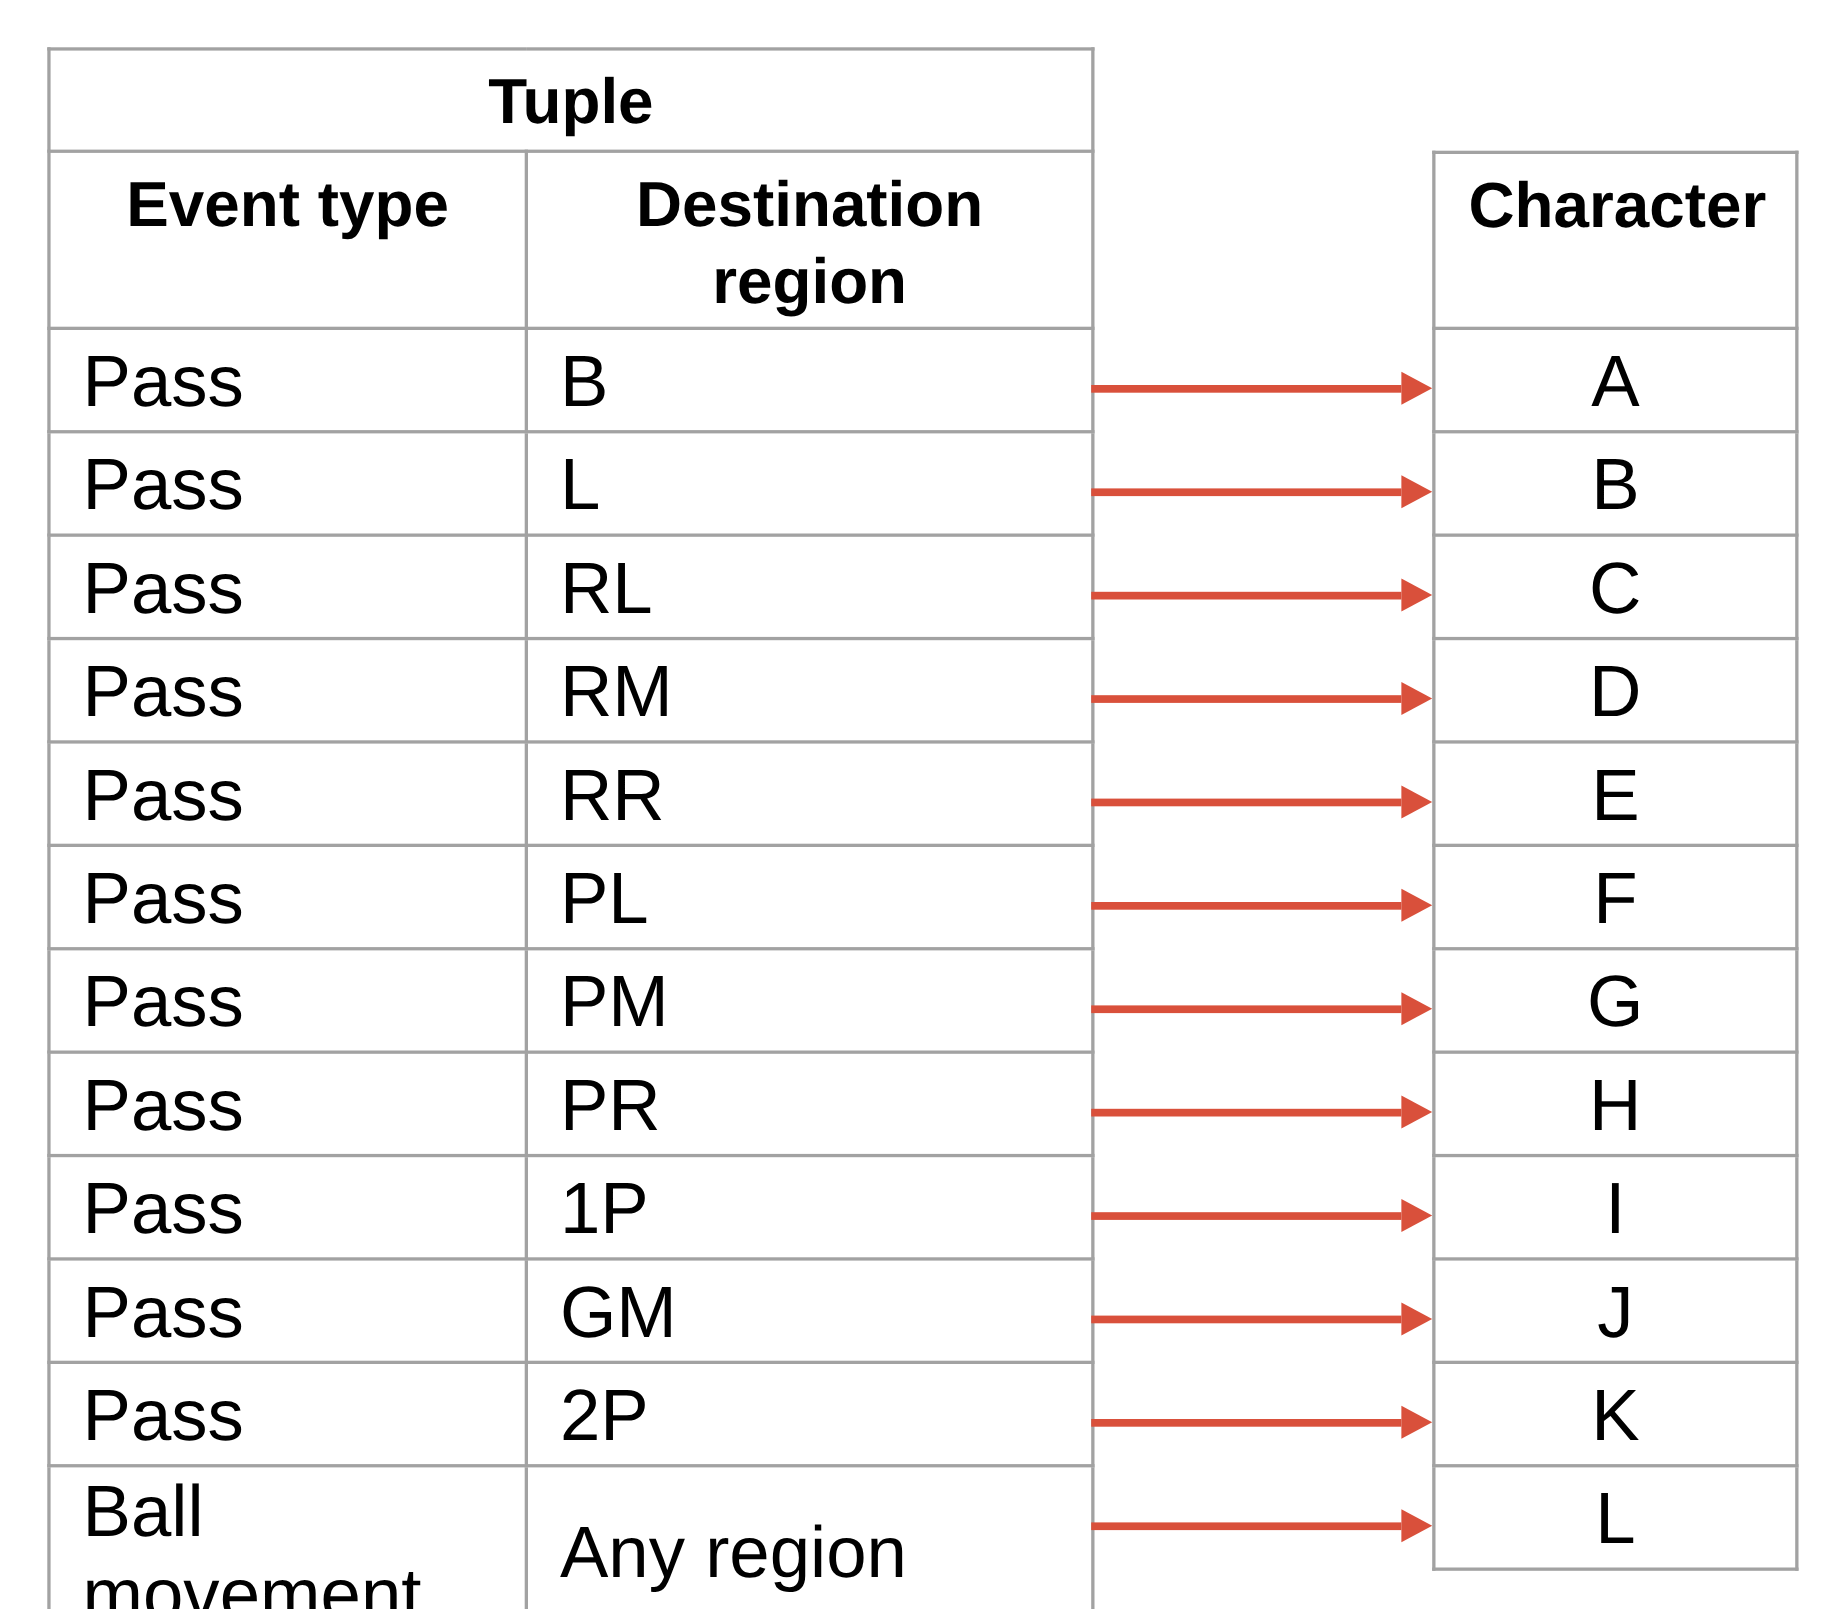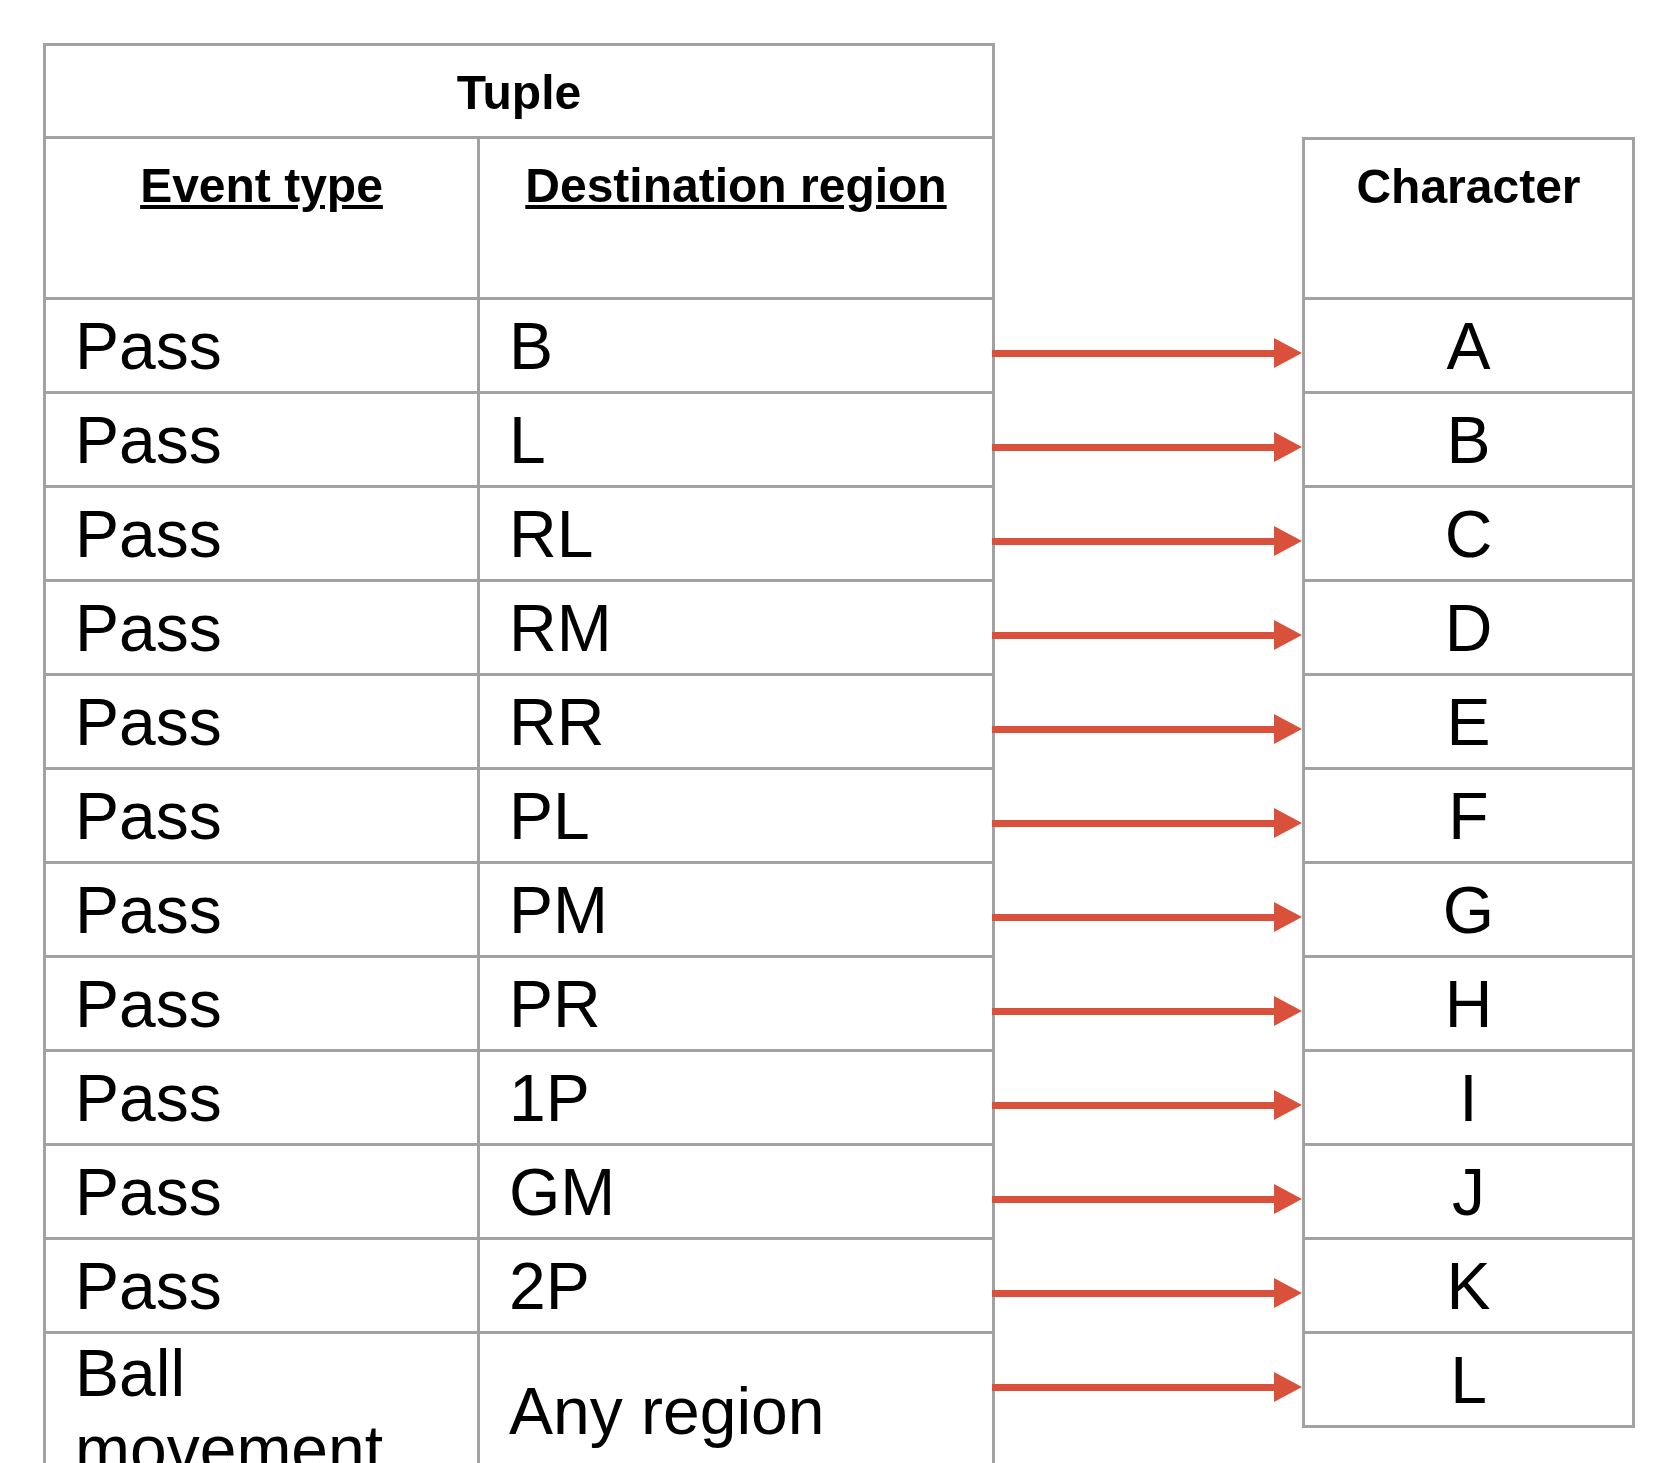--- a/index.html
+++ b/index.html
@@ -26,24 +26,24 @@
     overflow:hidden;
   }
   
   .tuple-table{
     position:absolute;
     left:43px;
     top:43px;
     width:949px;
   }
   .tuple-table tr.title-row{height:93px;}
-  .tuple-table tr.colhead-row{height:161px;text-decoration:underline;}
+  .tuple-table tr.colhead-row{height:161px;}
   tr.data-row{height:94px;}
   th{
-    font-size:48px;
+    font-size:58px;
     font-weight:bold;
     line-height:70px;
     text-align:center;
     vertical-align:top;
     padding:12px 30px 0 30px;
   }
   td{
     font-size:66px;
     vertical-align:middle;
   }

